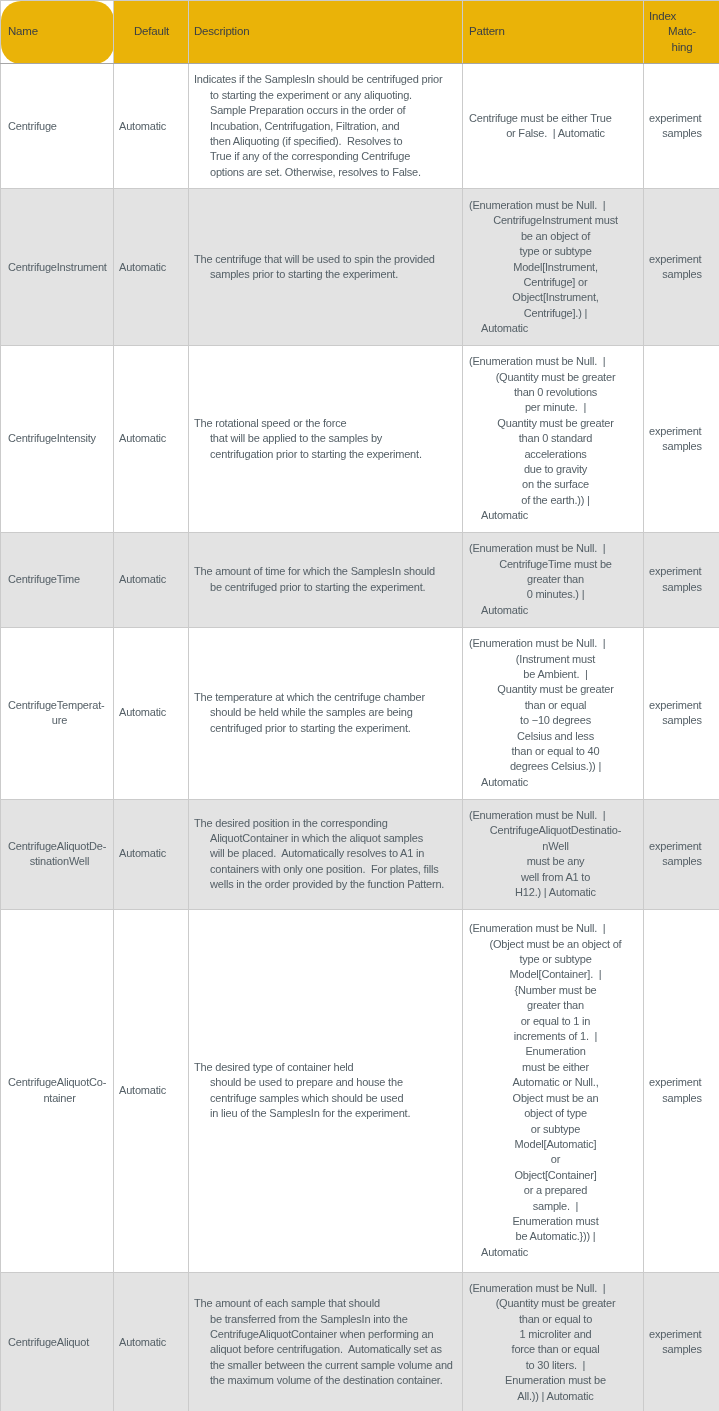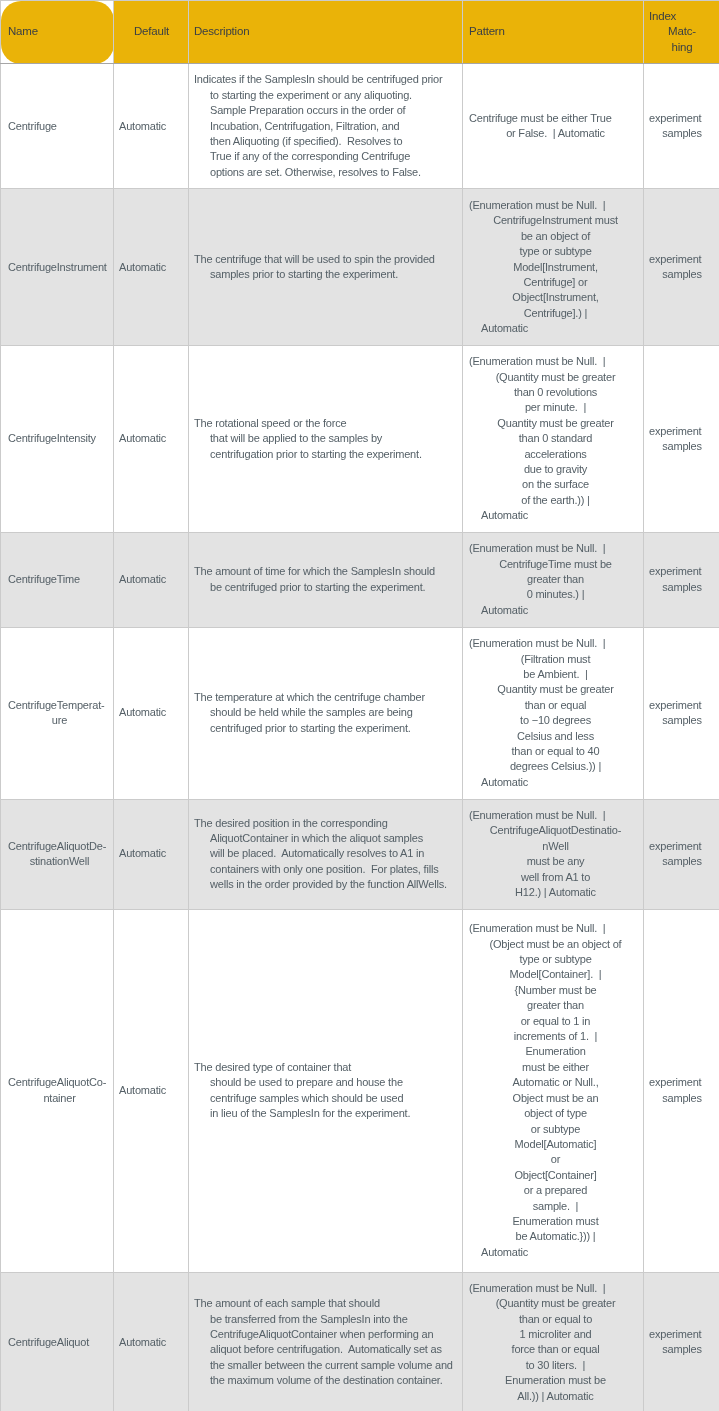--- a/index.html
+++ b/index.html
@@ -199,21 +199,21 @@
           <div class="pl pl-c">ure</div>
         </td>
       <td class="td-default">Automatic</td>
       <td class="td-desc">
           <div class="desc">The temperature at which the centrifuge chamber
 should be held while the samples are being
 centrifuged prior to starting the experiment.</div>
         </td>
       <td class="td-pattern">
           <div class="pl pl-l">(Enumeration must be Null.  |</div>
-          <div class="pl pl-c">(Filtration must</div>
+          <div class="pl pl-c">(Instrument must</div>
           <div class="pl pl-c">be Ambient.  |</div>
           <div class="pl pl-c">Quantity must be greater</div>
           <div class="pl pl-c">than or equal</div>
           <div class="pl pl-c">to −10 degrees</div>
           <div class="pl pl-c">Celsius and less</div>
           <div class="pl pl-c">than or equal to 40</div>
           <div class="pl pl-c">degrees Celsius.)) |</div>
           <div class="pl pl-i">Automatic</div>
         </td>
       <td class="td-index">
@@ -225,21 +225,21 @@
       <td class="td-name">
           <div class="pl pl-l">CentrifugeAliquotDe-</div>
           <div class="pl pl-c">stinationWell</div>
         </td>
       <td class="td-default">Automatic</td>
       <td class="td-desc">
           <div class="desc">The desired position in the corresponding
 AliquotContainer in which the aliquot samples
 will be placed.  Automatically resolves to A1 in
 containers with only one position.  For plates, fills
-wells in the order provided by the function AllWells.</div>
+wells in the order provided by the function Pattern.</div>
         </td>
       <td class="td-pattern">
           <div class="pl pl-l">(Enumeration must be Null.  |</div>
           <div class="pl pl-c">CentrifugeAliquotDestinatio-</div>
           <div class="pl pl-c">nWell</div>
           <div class="pl pl-c">must be any</div>
           <div class="pl pl-c">well from A1 to</div>
           <div class="pl pl-c">H12.) | Automatic</div>
         </td>
       <td class="td-index">
@@ -247,21 +247,21 @@
           <div class="pl pl-c">samples</div>
         </td>
     </tr>
     <tr>
       <td class="td-name">
           <div class="pl pl-l">CentrifugeAliquotCo-</div>
           <div class="pl pl-c">ntainer</div>
         </td>
       <td class="td-default">Automatic</td>
       <td class="td-desc">
-          <div class="desc">The desired type of container that
+          <div class="desc">The desired type of container held
 should be used to prepare and house the
 centrifuge samples which should be used
 in lieu of the SamplesIn for the experiment.</div>
         </td>
       <td class="td-pattern">
           <div class="pl pl-l">(Enumeration must be Null.  |</div>
           <div class="pl pl-c">(Object must be an object of</div>
           <div class="pl pl-c">type or subtype</div>
           <div class="pl pl-c">Model[Container].  |</div>
           <div class="pl pl-c">{Number must be</div>

